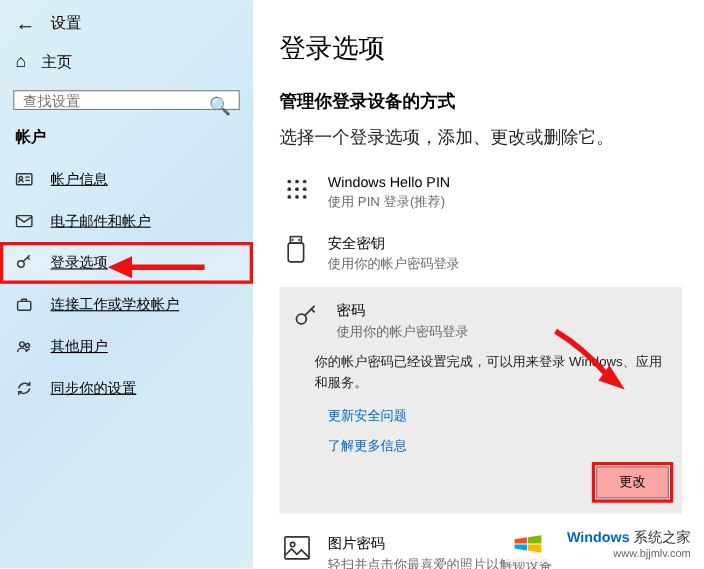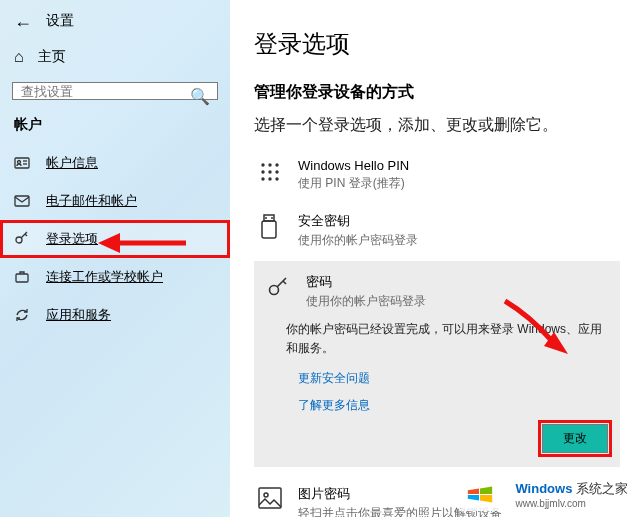--- a/index.html
+++ b/index.html
@@ -125,21 +125,21 @@
     }
     .exp-link {
       font-size: 12px;
       color: #0067c0;
       margin: 0 0 10px 32px;
       cursor: pointer;
     }
     .btn-row { display: flex; justify-content: flex-end; margin-top: 6px; }
     .btn-change {
       border: 1px solid #7a7a7a;
-      background: #14b8a6;
+      background: #fca5a5;
       padding: 5px 20px;
       font-size: 12px;
       cursor: pointer;
       font-family: Liberation Serif, serif;
     }
     .btn-box {
       outline: 3px solid #e11;
       outline-offset: 1px;
       display: inline-block;
     }
@@ -147,20 +147,21 @@
     .wm {
       position: absolute;
       right: 8px; bottom: 6px;
       display: flex;
       align-items: center;
       gap: 20px;
       font-size: 13px;
       color: #333;
       background: rgba(255,255,255,0.8);
       padding: 2px 4px;
+      text-align: right;
     }
     .wm-site { font-size: 10px; color: #666; }
     .wm-logo { width: 30px; height: 30px; }
   </style>
 </head>
 <body>
 
 <div class="layout">
 
   <div class="sidebar">
@@ -213,25 +214,35 @@
         <svg width="16" height="16" viewBox="0 0 16 16" fill="none" stroke="#333" stroke-width="1.3">
             <rect x="2" y="5" width="12" height="8" rx="1"></rect>
             <path d="M6 5V3h4v2"></path>
           </svg>
       </span>
       <span>连接工作或学校帐户</span>
     </div>
     <div class="nav-item">
       <span class="nav-ic">
         <svg width="16" height="16" viewBox="0 0 16 16" fill="none" stroke="#333" stroke-width="1.3">
+            <circle cx="6" cy="6" r="2.2"></circle>
+            <circle cx="11" cy="7" r="1.8"></circle>
+            <path d="M2 13c0-2 2-3.5 4-3.5s4 1.5 4 3.5M10 13c0-1.5 1.5-2.5 3-2.5"></path>
+          </svg>
+      </span>
+      <span>其他用户</span>
+    </div>
+    <div class="nav-item">
+      <span class="nav-ic">
+        <svg width="16" height="16" viewBox="0 0 16 16" fill="none" stroke="#333" stroke-width="1.3">
             <path d="M13 5a6 6 0 0 0-10 3M3 11a6 6 0 0 0 10-3"></path>
             <path d="M13 2v3h-3M3 14v-3h3"></path>
           </svg>
       </span>
-      <span>应用和服务</span>
+      <span>同步你的设置</span>
     </div>
 
     <svg class="red-arrow" width="90" height="30" viewBox="0 0 90 30">
       <line x1="88" y1="15" x2="18" y2="15" stroke="#e11" stroke-width="5"></line>
       <polygon points="0,15 22,5 22,25" fill="#e11"></polygon>
     </svg>
   </div>
 
   <div class="main">
     <h1 class="h-title">登录选项</h1>

